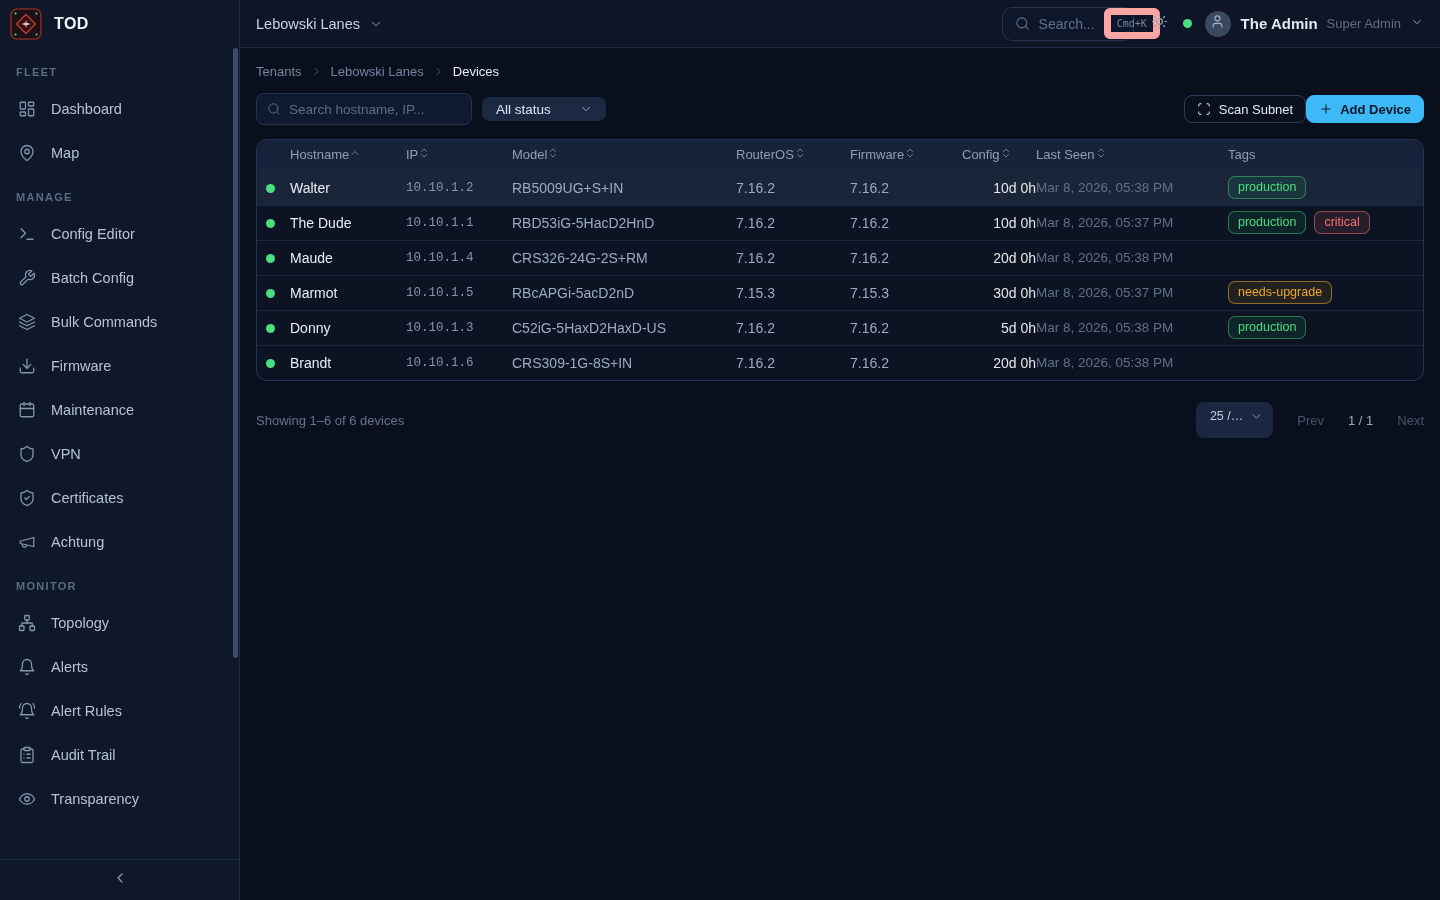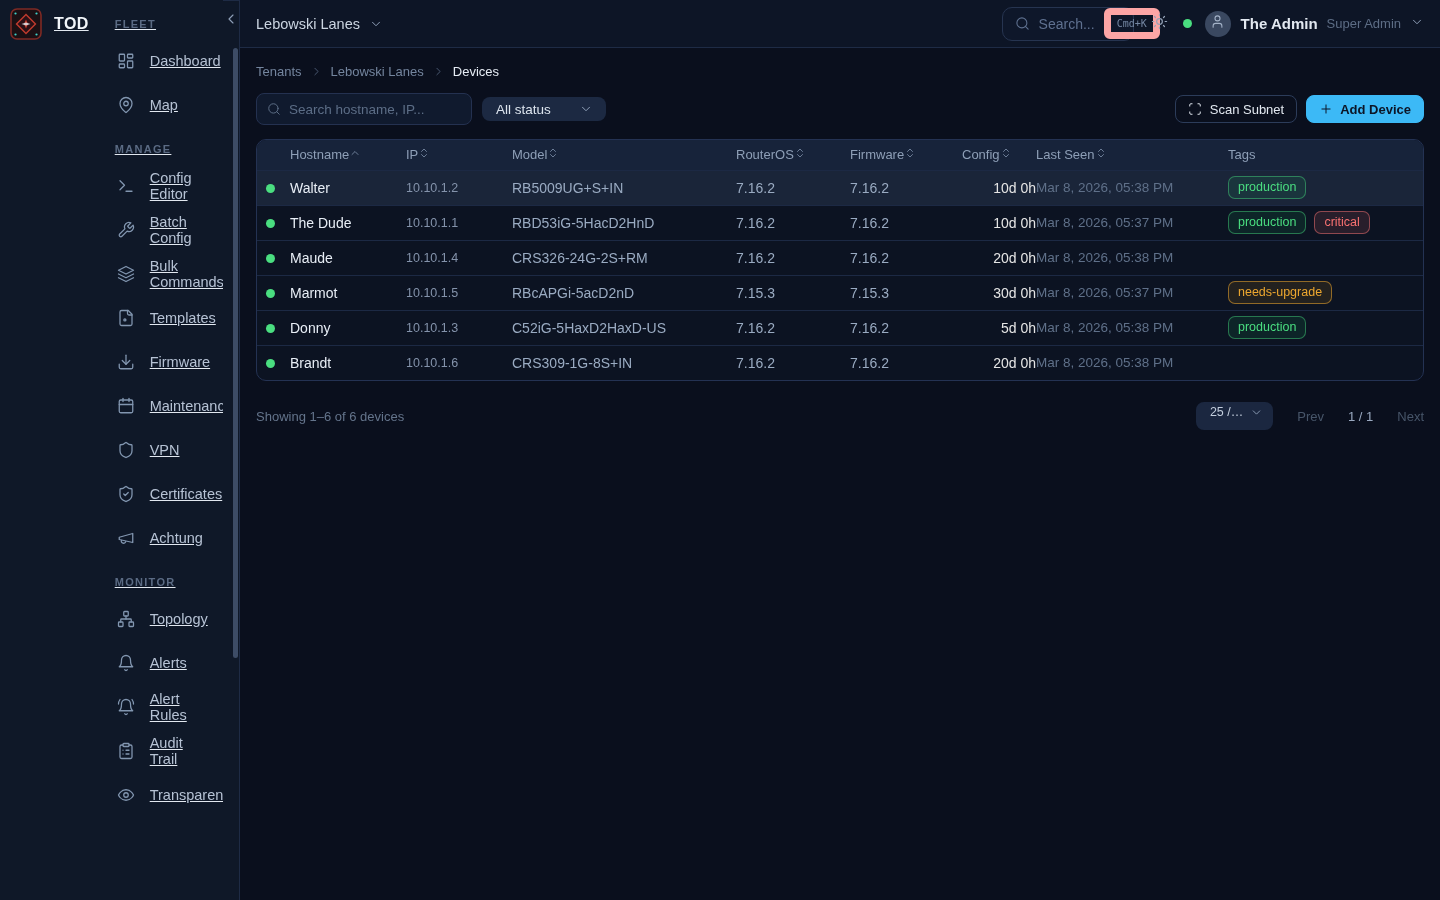--- a/index.html
+++ b/index.html
@@ -9,21 +9,21 @@
     font-family:"Liberation Sans", sans-serif;
     color:#e2e8f0;
     -webkit-font-smoothing:antialiased;
   }
   .app { display:flex; height:100%; }
 
   
   .sidebar {
     width:240px; min-width:240px; height:100%;
     background:#0f1828; border-right:1px solid #1e2b45;
-    position:relative; display:flex; text-decoration:underline;
+    position:relative; display:flex; flex-direction:column;
   }
   .logo-row { height:48px; display:flex; align-items:center; gap:12px; padding:0 10px; flex:none; }
   .logo-mark { width:32px; height:32px; flex:none; }
   .logo-text { font-size:16px; font-weight:700; letter-spacing:.4px; color:#f1f5f9; }
   .nav { flex:1; overflow:hidden; padding-top:12px; }
   .nav-label {
     padding:16px 16px 9px; font-size:11px; font-weight:700;
     letter-spacing:1.3px; color:#5b6b84;
   }
   .nav-label:first-child { padding-top:6px; }
@@ -93,57 +93,57 @@
     display:flex; align-items:center; padding:0 13px 0 14px; color:#dce4ee; font-size:13.5px; cursor:pointer;
   }
   .status-select .ic { color:#8fa0b8; margin-left:28px; display:flex; }
   .toolbar-spacer { flex:1; }
   .btn { display:flex; align-items:center; border-radius:8px; font-size:13px; cursor:pointer; font-family:inherit; }
   .btn .ic { display:flex; }
   .btn-outline {
     height:28px; border:1px solid #2c3c5a; background:transparent; color:#e2e8f0; padding:0 12px; gap:8px;
   }
   .btn-primary {
-    height:28px; margin-left:9px; background:#3cb9f6; border:1px solid #3cb9f6;
+    height:28px; background:#3cb9f6; border:1px solid #3cb9f6;
     color:#0c1526; font-weight:600; padding:0 12px; gap:7px;
   }
 
   
   .table-wrap { margin-top:14px; border:1px solid #243253; border-radius:10px; overflow:hidden; background:#0c1322; }
   table { width:100%; border-collapse:collapse; table-layout:fixed; }
   thead th {
     background:#17233a; height:30px; font-size:13px; color:#8e9fb7; font-weight:500;
     text-align:left; white-space:nowrap; cursor:pointer;
   }
   thead th.no-sort { cursor:default; }
   thead th .th-inner { display:flex; align-items:flex-start; }
   thead th .sort-ic { color:#7b8ca6; display:flex; }
   tbody td { height:35px; border-top:1px solid #1c2944; font-size:14px; white-space:nowrap; overflow:hidden; vertical-align:middle; }
   tbody tr { cursor:pointer; }
   tbody tr.highlight td { background:#1a2539; }
   .status-dot { width:9px; height:9px; border-radius:50%; background:#4ade80; margin-left:9px; }
   td.c-host { color:#e8eef6; font-weight:500; }
-  td.c-ip { font-family:Liberation Sans, sans-serif; font-size:12.5px; color:#8493ab; }
+  td.c-ip { font-family:Liberation Mono, monospace; font-size:12.5px; color:#8493ab; }
   td.c-model, td.c-ros, td.c-fw { color:#9aabc2; }
   td.c-uptime { color:#e5e5e5; text-align:right; }
   td.c-seen { color:#5f7089; font-size:13.5px; }
   .tags-cell { display:flex; gap:8px; align-items:center; }
   .tag {
     display:inline-flex; align-items:center; padding:3px 9px; border-radius:7px;
     font-size:12.5px; line-height:1.2; border:1px solid transparent;
   }
   .tag-green { color:#4ade80; border-color:rgba(74,222,128,.45); background:rgba(34,197,94,.10); }
   .tag-red { color:#f87171; border-color:rgba(248,113,113,.5); background:rgba(248,113,113,.12); }
   .tag-amber { color:#eda72f; border-color:rgba(237,167,47,.55); background:rgba(245,158,11,.10); }
 
   
   .footer-row { display:flex; align-items:center; margin-top:21px; font-size:13px; color:#64748b; }
   .footer-spacer { flex:1; }
   .pagesize-select {
-    height:28px; background:#1b2740; border-radius:8px; display:flex; align-items:center;
+    height:36px; background:#1b2740; border-radius:8px; display:flex; align-items:center;
     padding:0 10px 8px 14px; gap:7px; color:#c3cedd; font-size:12.5px; cursor:pointer;
   }
   .pagesize-select .ic { color:#8fa0b8; display:flex; }
   .page-btn { color:#475569; margin-left:24px; cursor:default; }
   .page-indicator { color:#9aa9c0; margin-left:24px; }
 </style>
 </head>
 <body>
 
 <div class="app">
@@ -206,30 +206,20 @@
         </div>
         <div class="nav-item">
           <span class="ic">
             <svg width="18" height="18" viewBox="0 0 24 24" fill="none" stroke="currentColor" stroke-width="1.7" stroke-linecap="round" stroke-linejoin="round">
               <path d="M12 2 2 7l10 5 10-5-10-5Z"></path>
               <path d="m2 12 10 5 10-5"></path>
               <path d="m2 17 10 5 10-5"></path>
             </svg>
           </span>
           <span>Bulk Commands</span>
-        </div>
-        <div class="nav-item">
-          <span class="ic">
-            <svg width="18" height="18" viewBox="0 0 24 24" fill="none" stroke="currentColor" stroke-width="1.7" stroke-linecap="round" stroke-linejoin="round">
-              <path d="M15 2H6a2 2 0 0 0-2 2v16a2 2 0 0 0 2 2h12a2 2 0 0 0 2-2V7Z"></path>
-              <path d="M14 2v4a2 2 0 0 0 2 2h4"></path>
-              <circle cx="10.5" cy="14.5" r="1.4"></circle>
-            </svg>
-          </span>
-          <span>Templates</span>
         </div>
         <div class="nav-item">
           <span class="ic">
             <svg width="18" height="18" viewBox="0 0 24 24" fill="none" stroke="currentColor" stroke-width="1.7" stroke-linecap="round" stroke-linejoin="round">
               <path d="M21 15v4a2 2 0 0 1-2 2H5a2 2 0 0 1-2-2v-4"></path>
               <polyline points="7 10 12 15 17 10"></polyline>
               <line x1="12" y1="3" x2="12" y2="15"></line>
             </svg>
           </span>
           <span>Firmware</span>

